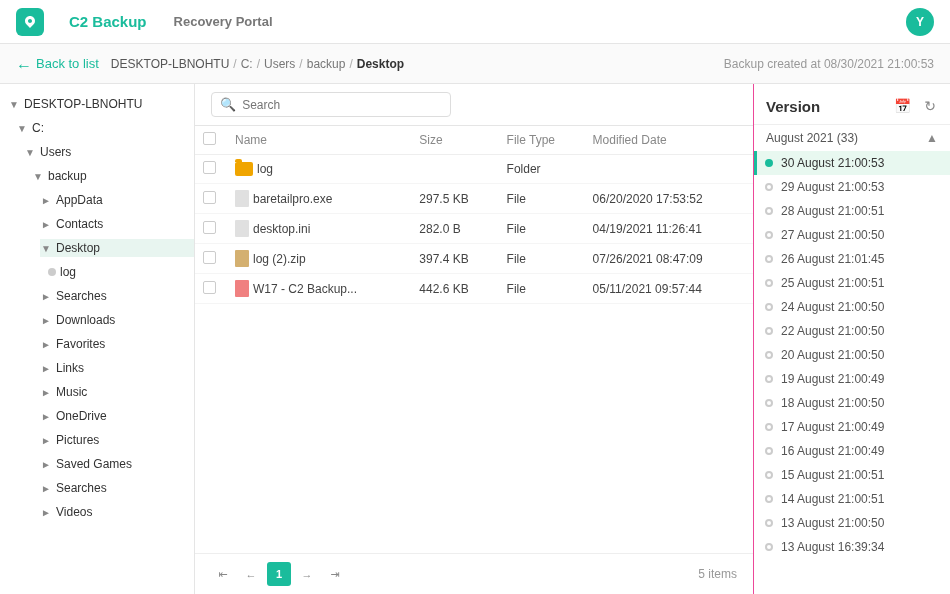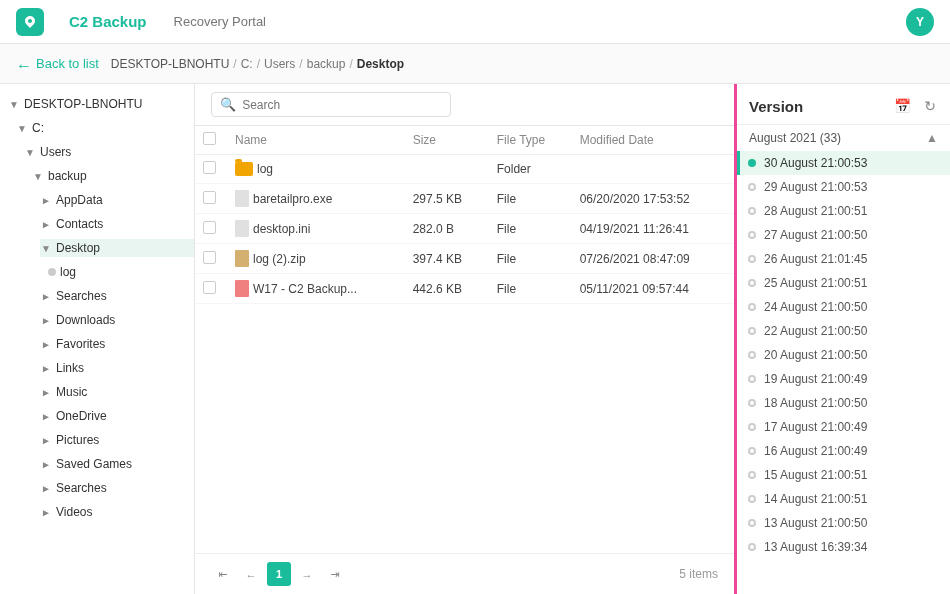--- a/index.html
+++ b/index.html
@@ -4,21 +4,21 @@
   <style>
     * { box-sizing: border-box; margin: 0; padding: 0; }
     body { font-family: -apple-system, BlinkMacSystemFont, 'Segoe UI', sans-serif; font-size: 13px; background: #fff; color: #333; width: 950px; height: 594px; overflow: hidden; }
 
     
     .header { display: flex; align-items: center; justify-content: space-between; padding: 0 16px; height: 44px; border-bottom: 1px solid #e5e5e5; background: #fff; }
     .header-left { display: flex; align-items: center; gap: 25px; }
     .logo-icon { width: 28px; height: 28px; background: #1abc9c; border-radius: 6px; display: flex; align-items: center; justify-content: center; }
     .logo-icon svg { width: 16px; height: 16px; fill: white; }
     .logo-text { font-weight: 700; font-size: 15px; color: #1abc9c; }
-    .logo-sub { font-size: 13px; color: #777; margin-left: 2px; }
+    .logo-sub { font-size: 13px; color: #777; margin-left: 2px; font-weight: bold; }
     .header-avatar { width: 28px; height: 28px; background: #1abc9c; border-radius: 50%; display: flex; align-items: center; justify-content: center; color: white; font-size: 12px; font-weight: 600; }
 
     
     .navbar { display: flex; align-items: center; justify-content: space-between; padding: 0 16px; height: 40px; border-bottom: 1px solid #e5e5e5; background: #fafafa; }
     .navbar-left { display: flex; align-items: center; gap: 12px; }
     .back-btn { display: flex; align-items: center; gap: 4px; color: #1abc9c; font-size: 13px; cursor: pointer; font-weight: 500; }
     .back-arrow { font-size: 16px; color: #1abc9c; }
     .breadcrumb { display: flex; align-items: center; gap: 4px; font-size: 12px; color: #777; }
     .breadcrumb-sep { color: #aaa; }
     .breadcrumb-active { color: #333; font-weight: 600; }
@@ -58,21 +58,21 @@
     .file-name-cell { display: flex; align-items: center; }
 
     
     .pagination { display: flex; align-items: center; justify-content: space-between; padding: 8px 16px; border-top: 1px solid #eee; }
     .pag-controls { display: flex; align-items: center; gap: 4px; }
     .pag-btn { width: 24px; height: 24px; display: flex; align-items: center; justify-content: center; border: none; background: transparent; cursor: pointer; color: #888; font-size: 11px; border-radius: 3px; }
     .pag-btn.active { background: #1abc9c; color: white; font-weight: 600; border-radius: 3px; }
     .items-count { font-size: 12px; color: #999; }
 
     
-    .version-panel { width: 216px; border-left: 3px solid #ec4899; background: #fff; display: flex; flex-direction: column; overflow: hidden; flex-shrink: 0; }
+    .version-panel { width: 197px; border-left: 1px solid #ec4899; background: #fff; display: flex; flex-direction: column; overflow: hidden; flex-shrink: 0; }
     .version-header { display: flex; align-items: center; justify-content: space-between; padding: 12px 12px 8px; border-bottom: 1px solid #eee; }
     .version-title { font-size: 15px; font-weight: 600; color: #333; }
     .version-header-icons { display: flex; gap: 8px; }
     .ver-icon-btn { background: none; border: none; cursor: pointer; color: #888; font-size: 14px; padding: 2px; }
 
     .version-month { display: flex; align-items: flex-end; justify-content: space-between; padding: 6px 12px; gap: 12px; }
     .version-month-label { font-size: 12px; color: #555; font-weight: 500; }
     .version-collapse { background: none; border: none; cursor: pointer; color: #888; font-size: 12px; }
 
     .version-list { flex: 1; overflow-y: auto; }
@@ -118,20 +118,21 @@
       <span class="breadcrumb-sep">/</span>
       <span>C:</span>
       <span class="breadcrumb-sep">/</span>
       <span>Users</span>
       <span class="breadcrumb-sep">/</span>
       <span>backup</span>
       <span class="breadcrumb-sep">/</span>
       <span class="breadcrumb-active">Desktop</span>
     </div>
   </div>
+  <div class="backup-info">Backup created at 08/30/2021 21:00:53</div>
 </div>
 
 <div class="main">
 
   <div class="sidebar">
     <div class="tree-item indent1">
       <div class="tree-label">
         <span class="tree-arrow">▼</span>
         <span>DESKTOP-LBNOHTU</span>
       </div>

